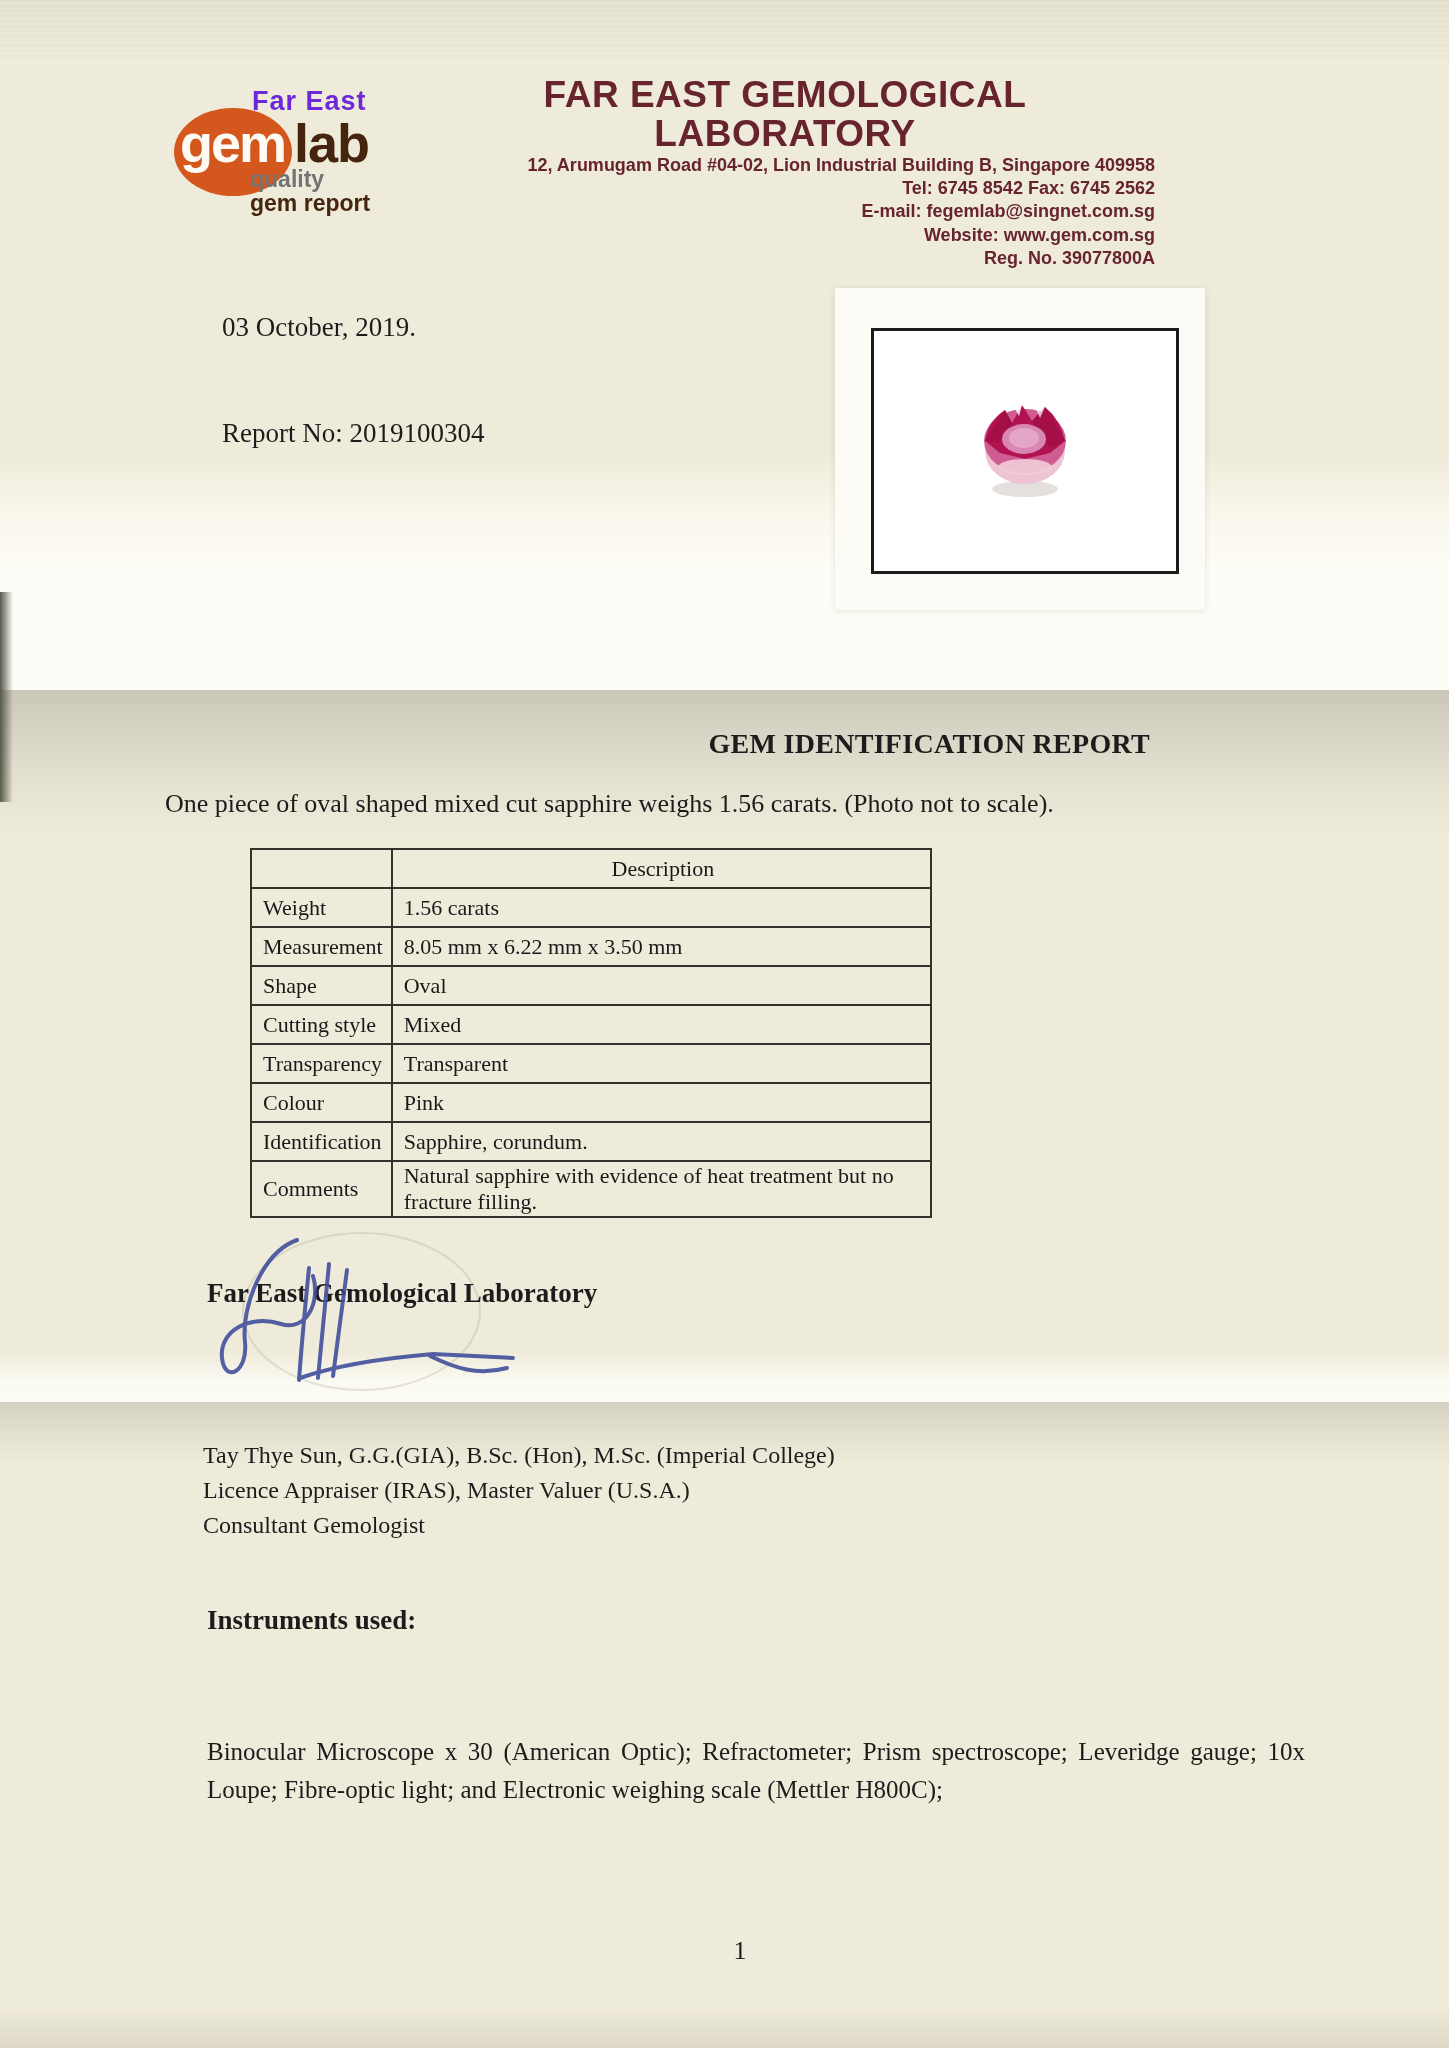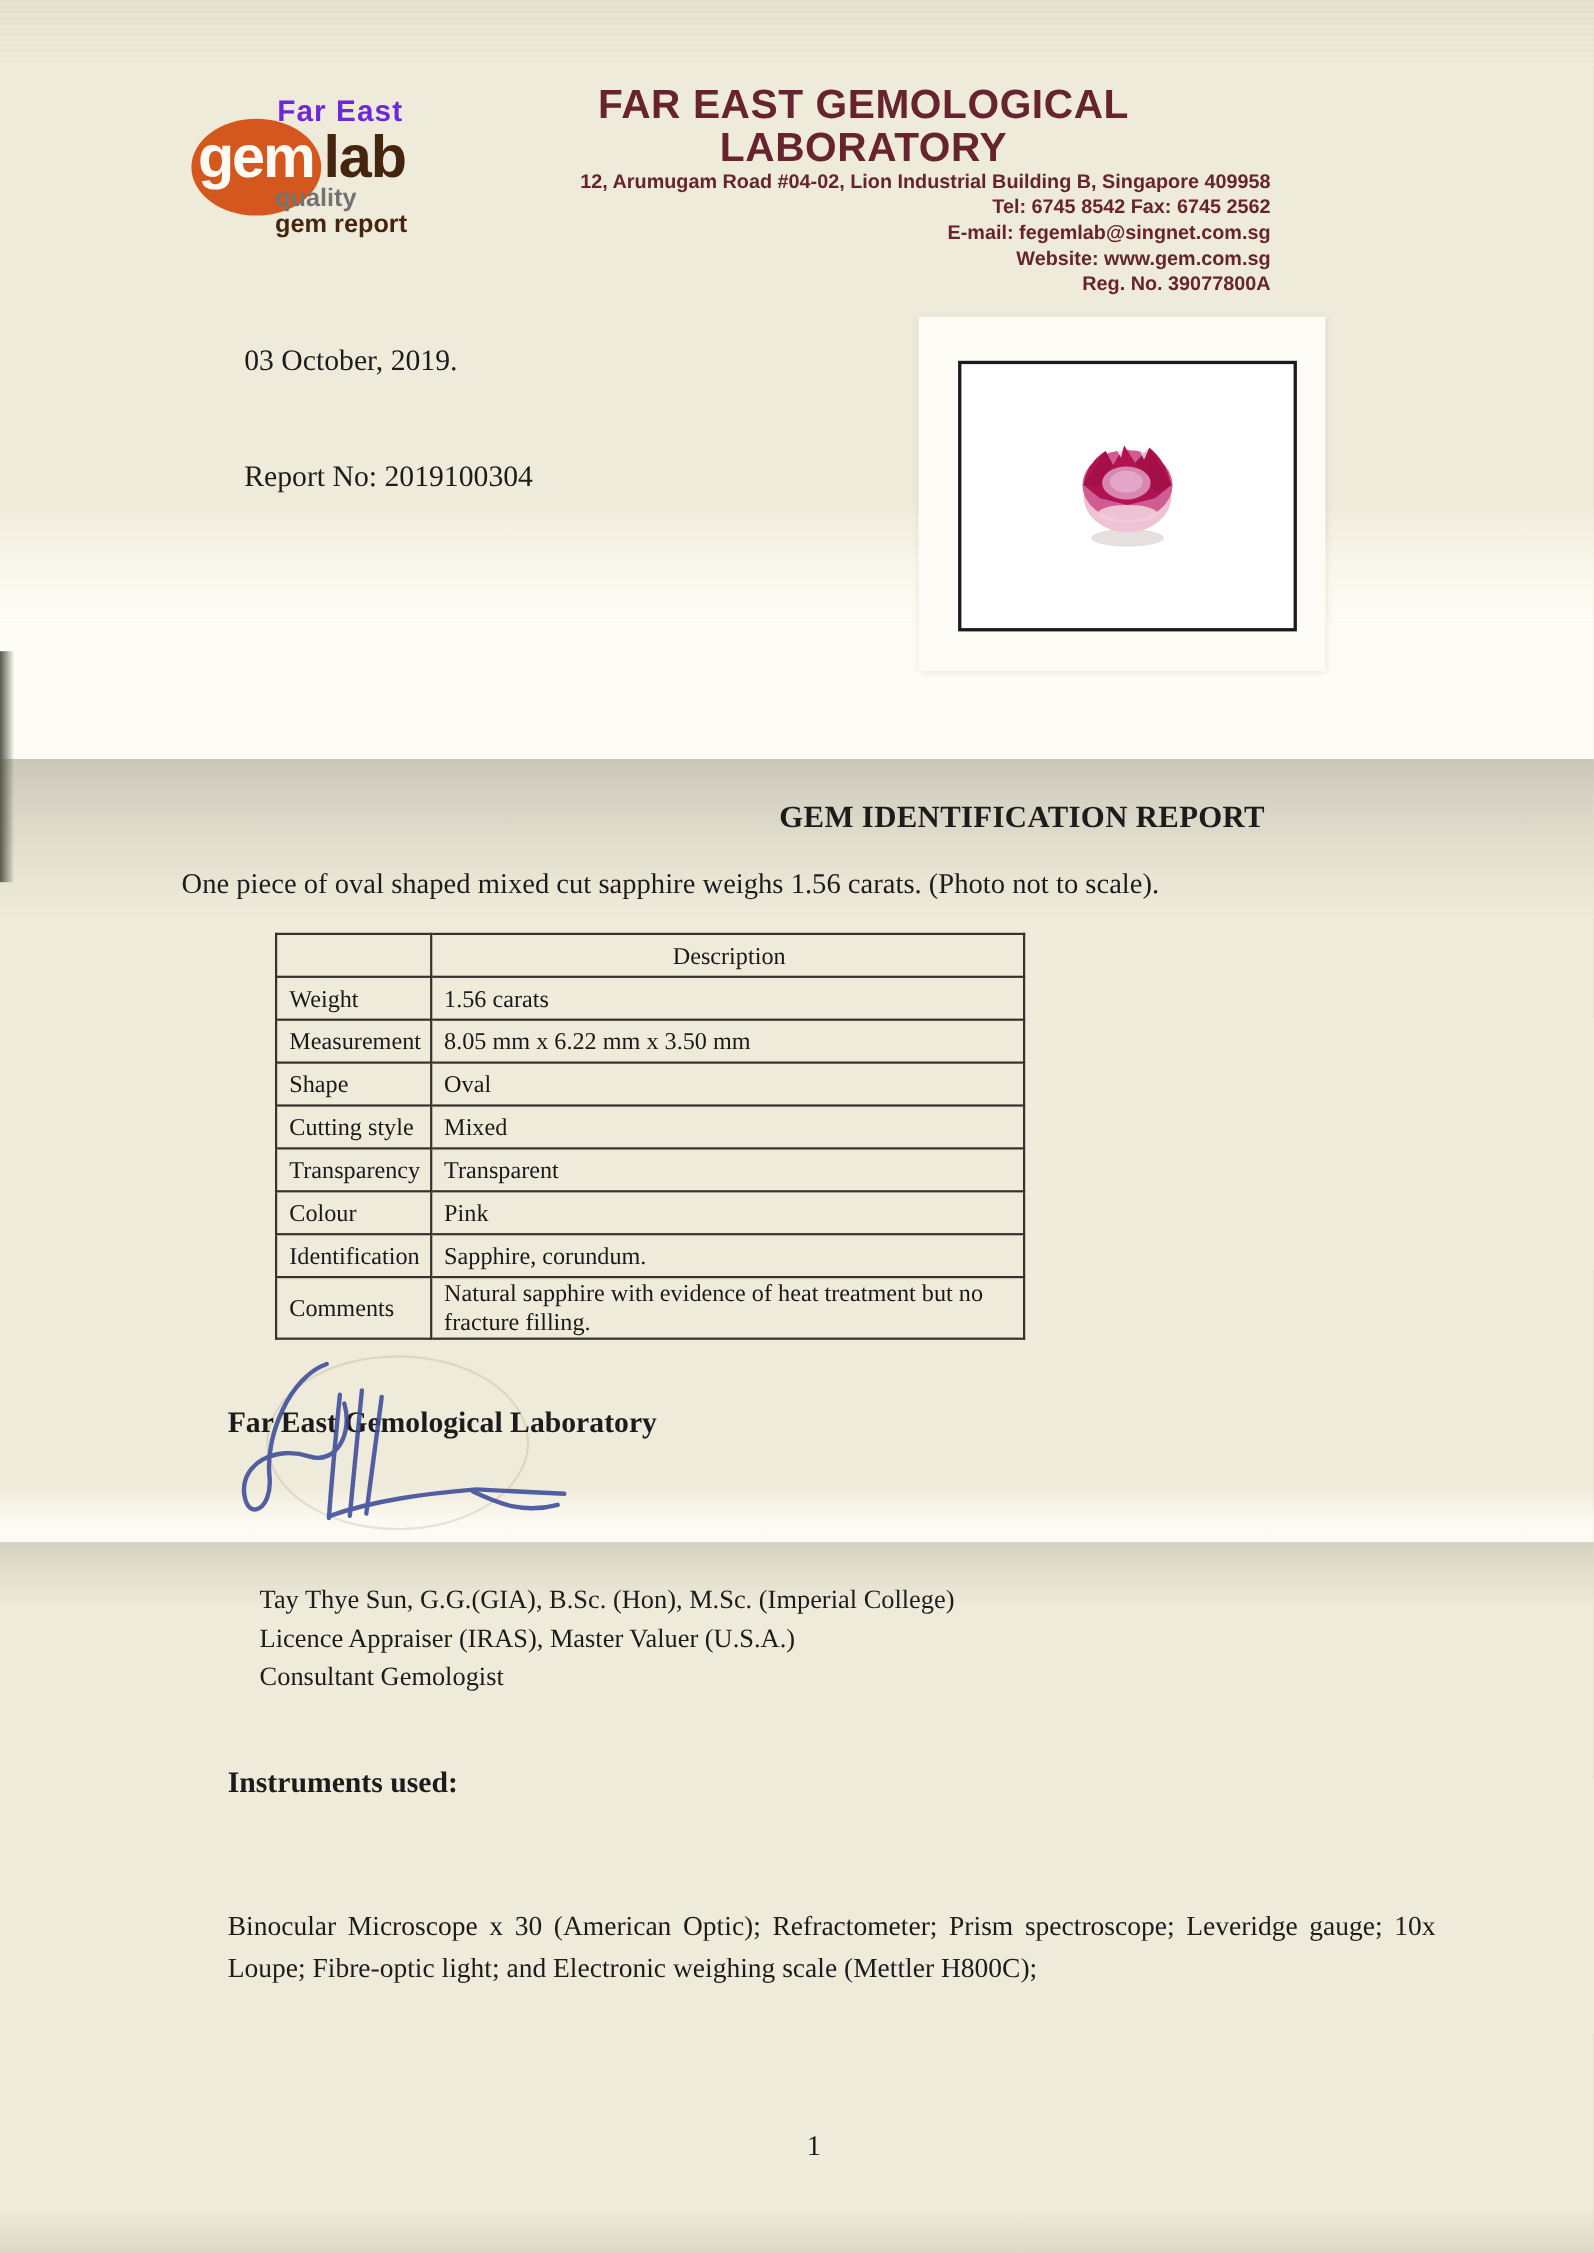--- a/index.html
+++ b/index.html
@@ -68,21 +68,21 @@
     border-collapse:collapse; font-size:22px; color:#191919; }
   .spec-table td { border:2px solid #35322c; height:35px; padding:1px 8px 1px 11px; vertical-align:middle; }
   .spec-table td.lbl { width:113px; }
   .spec-table td.desc-header { text-align:center; }
 
   
   .sig-stamp { position:absolute; left:242px; top:1232px; width:235px; height:155px;
     border:2px solid rgba(150,138,112,0.22); border-radius:50%; pointer-events:none; }
   .sig-company { position:absolute; left:207px; top:1278px; font-weight:bold; font-size:27px; }
   .signature-svg { position:absolute; left:205px; top:1228px; pointer-events:none; }
-  .credentials { position:absolute; left:203px; top:1438px; font-size:24px; line-height:1.45;margin-left:33px; }
+  .credentials { position:absolute; left:203px; top:1438px; font-size:24px; line-height:1.45; }
 
   .instruments-heading { position:absolute; left:207px; top:1605px; font-weight:bold; font-size:27px; }
   .instruments-body { position:absolute; left:207px; top:1733px; width:1098px;
     font-size:25px; line-height:1.5; text-align:justify; }
 
   .page-number { position:absolute; left:0; top:1936px; width:1480px; text-align:center; font-size:26px; }
 </style>
 </head>
 <body>
 

